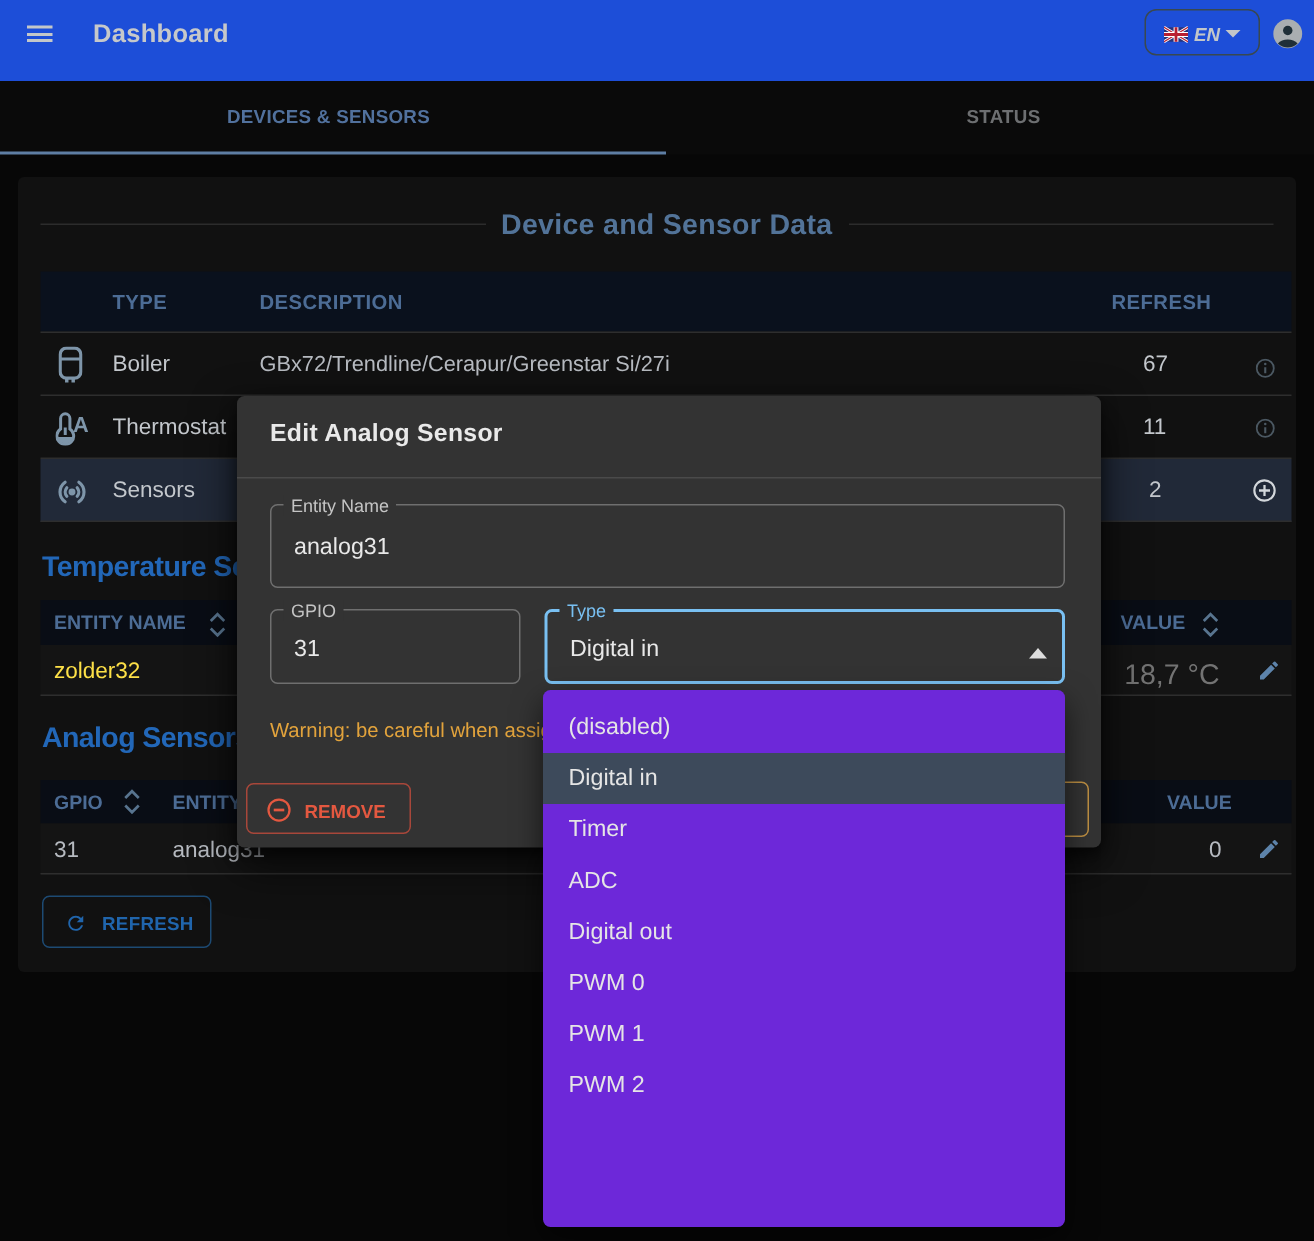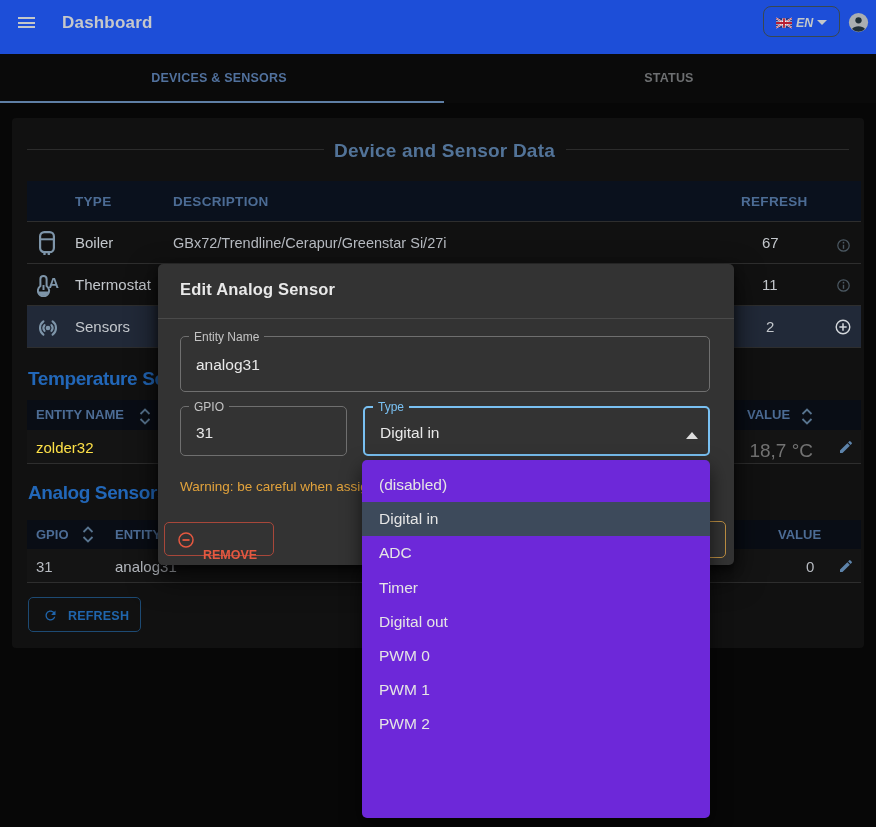--- a/index.html
+++ b/index.html
@@ -71,21 +71,21 @@
 #f-gpio { left:22px; top:142px; width:167px; height:50px; }
 #f-gpio .val { top:17px; }
 #f-type { left:205px; top:142px; width:347px; height:50px; border:2px solid #79c0f2; }
 #f-type .label { color:#79c0f2; top:-8px; }
 #f-type .val { top:16px; }
 #f-type .caret { position:absolute; right:10px; top:24px; width:0; height:0; border-left:6.5px solid transparent; border-right:6.5px solid transparent; border-bottom:7px solid #dedede; }
 
 #warning { position:absolute; left:22px; top:215px; font-size:13.5px; color:#e2a33c; }
 
 #btn-remove { position:absolute; left:6px; top:258px; width:110px; height:34px; border:1px solid #a8473a; border-radius:5px; }
-#btn-remove span { position:absolute; left:38px; top:25px; font-size:12.5px; font-weight:700; letter-spacing:0px; color:#e45840; }
+#btn-remove span { position:absolute; left:38px; top:11px; font-size:12.5px; font-weight:700; letter-spacing:0px; color:#e45840; }
 #btn-save { position:absolute; left:482px; top:257px; width:86px; height:37px; border:1px solid #bd8f43; border-radius:5px; }
 
 
 #menu { position:absolute; left:362px; top:460px; width:348px; height:358px; background:#6d28d9; border-radius:5px;
   padding-top:8px; box-shadow:0 8px 20px rgba(0,0,0,0.6); }
 #menu .item { height:34.2px; line-height:34.2px; padding-left:17px; font-size:15.5px; color:#e5e5e5; }
 #menu .sel { background:#3d4a5b; }
 </style>
 </head>
 <body>
@@ -249,19 +249,19 @@
   <circle cx="8" cy="8" r="7" fill="none" stroke="#e45840" stroke-width="1.5"></circle>
   <line x1="4.5" y1="8" x2="11.5" y2="8" stroke="#e45840" stroke-width="1.8"></line>
 </svg>
     </div>
   <div id="btn-save"></div>
 </div>
 
 <div id="menu">
   <div class="item">(disabled)</div>
   <div class="item sel">Digital in</div>
+  <div class="item">Timer</div>
   <div class="item">ADC</div>
-  <div class="item">Timer</div>
   <div class="item">Digital out</div>
   <div class="item">PWM 0</div>
   <div class="item">PWM 1</div>
   <div class="item">PWM 2</div>
 </div>
 
 </body></html>

